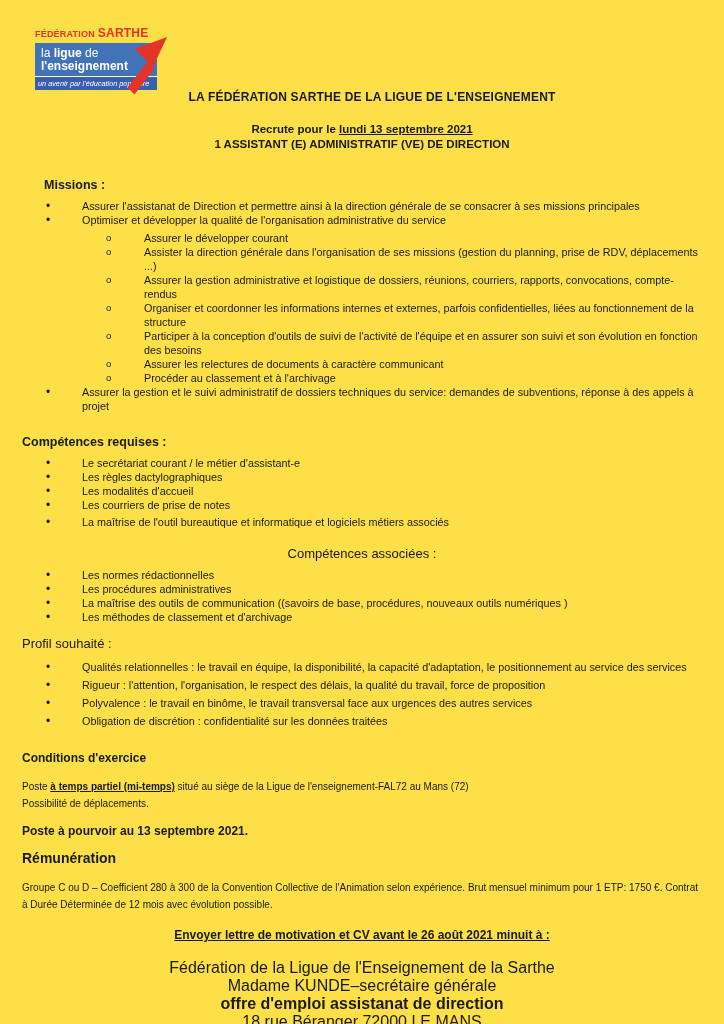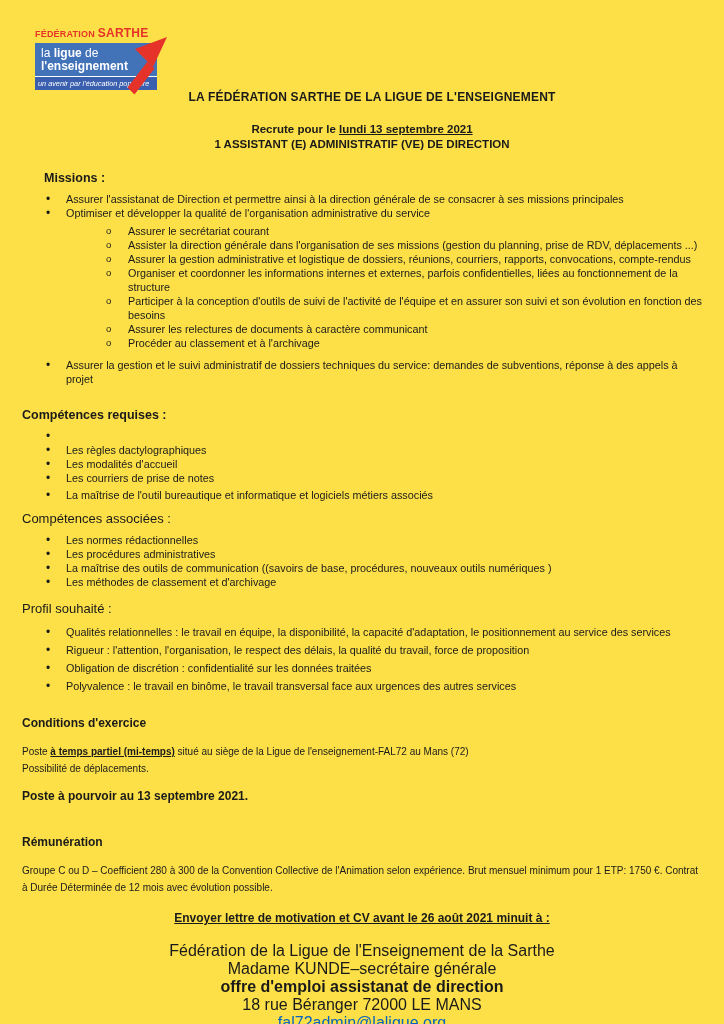--- a/index.html
+++ b/index.html
@@ -24,39 +24,39 @@
   
   .header { padding-top:90px; text-align:center; }
   .header-title { font-size:12px; font-weight:bold; letter-spacing:.2px;padding-left:20px; }
   .recruit { margin-top:19px; font-size:11.5px; font-weight:bold; }
   .recruit .u { text-decoration:underline; }
   .position-line { margin-top:3px; font-size:11.5px; font-weight:bold; }
   
   .content { padding:0 22px; }
   .h-bold { font-size:12.5px; font-weight:bold; }
   .h-light { font-size:13px; font-weight:normal; }
-  .sec-missions .h-bold { margin-top:21px;padding-left:22px; }
+  .sec-missions .h-bold { margin-top:28px;padding-left:22px; }
   .list { margin-top:7px; }
-  .li { display:flex; align-items:flex-start; line-height:14px; font-size:10.8px; }
+  .li { display:flex; align-items:flex-start; line-height:14px; font-size:10.8px;gap:16px; }
   .l1 .mk { margin-left:24px; width:20px; flex:none; }
   .l1 .mk::before { content:"\2022"; font-size:12px; }
   .l2 .mk { margin-left:84px; width:22px; flex:none; font-size:9.5px; }
   .l2 .mk::before { content:"o"; }
   .sub-list { margin-top:4px; }
-  .after-sub { margin-top:8px; }
+  .after-sub { }
   .sec-req .h-bold { margin-top:22px; }
   .sec-req .li:last-child { margin-top:3px; }
-  .sec-assoc .h-light { margin-top:9px; }
+  .sec-assoc .h-light { margin-top:17px;text-align:center; }
   .sec-profil .h-light { margin-top:12px; }
   .sec-profil .li { line-height:18px; }
   .sec-cond .h-bold { margin-top:21px; font-size:12px; }
   .para { margin-top:13px; font-size:10px; line-height:17px; max-width:690px; }
   .bu { font-weight:bold; text-decoration:underline; }
   .p-bold { margin-top:12px; font-size:12px; font-weight:bold; }
-  .sec-rem .h-bold { margin-top:32px; font-size:12px; }
+  .sec-rem .h-bold { margin-top:12px; font-size:14px; }
   .center { text-align:center; }
   .envoyer { margin-top:15px; font-size:12px; font-weight:bold; text-decoration:underline; }
   .address { margin-top:17px; font-size:16px; line-height:18px; }
   .addr-title-italic { font-weight:bold; }
   .email a, .email span.link { color:#0563c1; text-decoration:underline; cursor:pointer; }
 </style>
 </head>
 <body>
 
 <div class="page">
@@ -94,21 +94,21 @@
             <span class="tx">Assurer l'assistanat de Direction et permettre ainsi à la direction générale de se consacrer à ses missions principales</span>
           </div>
           <div class="li l1">
             <span class="mk"></span>
             <span class="tx">Optimiser et développer la qualité de l'organisation administrative du service</span>
           </div>
         </div>
       <div class="list sub-list">
           <div class="li l2">
             <span class="mk"></span>
-            <span class="tx">Assurer le secrétariat courant</span>
+            <span class="tx">Assurer le développer courant</span>
           </div>
           <div class="li l2">
             <span class="mk"></span>
             <span class="tx">Assister la direction générale dans l'organisation de ses missions (gestion du planning, prise de RDV, déplacements ...)</span>
           </div>
           <div class="li l2">
             <span class="mk"></span>
             <span class="tx">Assurer la gestion administrative et logistique de dossiers, réunions, courriers, rapports, convocations, compte-rendus</span>
           </div>
           <div class="li l2">
@@ -132,20 +132,21 @@
           <span class="mk"></span>
           <span class="tx">Assurer la gestion et le suivi administratif de dossiers techniques du service: demandes de subventions, réponse à des appels à projet</span>
         </div>
     </div>
 
     <div class="sec-req">
       <div class="h-bold">Compétences requises :</div>
       <div class="list">
           <div class="li l1">
             <span class="mk"></span>
+            <span class="tx">Le secrétariat courant / le métier d'assistant-e</span>
           </div>
           <div class="li l1">
             <span class="mk"></span>
             <span class="tx">Les règles dactylographiques</span>
           </div>
           <div class="li l1">
             <span class="mk"></span>
             <span class="tx">Les modalités d'accueil</span>
           </div>
           <div class="li l1">
@@ -187,25 +188,25 @@
           <div class="li l1">
             <span class="mk"></span>
             <span class="tx">Qualités relationnelles : le travail en équipe, la disponibilité, la capacité d'adaptation, le positionnement au service des services</span>
           </div>
           <div class="li l1">
             <span class="mk"></span>
             <span class="tx">Rigueur : l'attention, l'organisation, le respect des délais, la qualité du travail, force de proposition</span>
           </div>
           <div class="li l1">
             <span class="mk"></span>
+            <span class="tx">Polyvalence : le travail en binôme, le travail transversal face aux urgences des autres services</span>
+          </div>
+          <div class="li l1">
+            <span class="mk"></span>
             <span class="tx">Obligation de discrétion : confidentialité sur les données traitées</span>
-          </div>
-          <div class="li l1">
-            <span class="mk"></span>
-            <span class="tx">Polyvalence : le travail en binôme, le travail transversal face aux urgences des autres services</span>
           </div>
         </div>
     </div>
 
     <div class="sec-cond">
       <div class="h-bold">Conditions d'exercice</div>
       <div class="para">
         <span>Poste </span><span class="bu">à temps partiel (mi-temps)</span><span> situé au siège de la Ligue de l'enseignement-FAL72 au Mans (72)</span><br>
         <span>Possibilité de déplacements.</span>
       </div>

